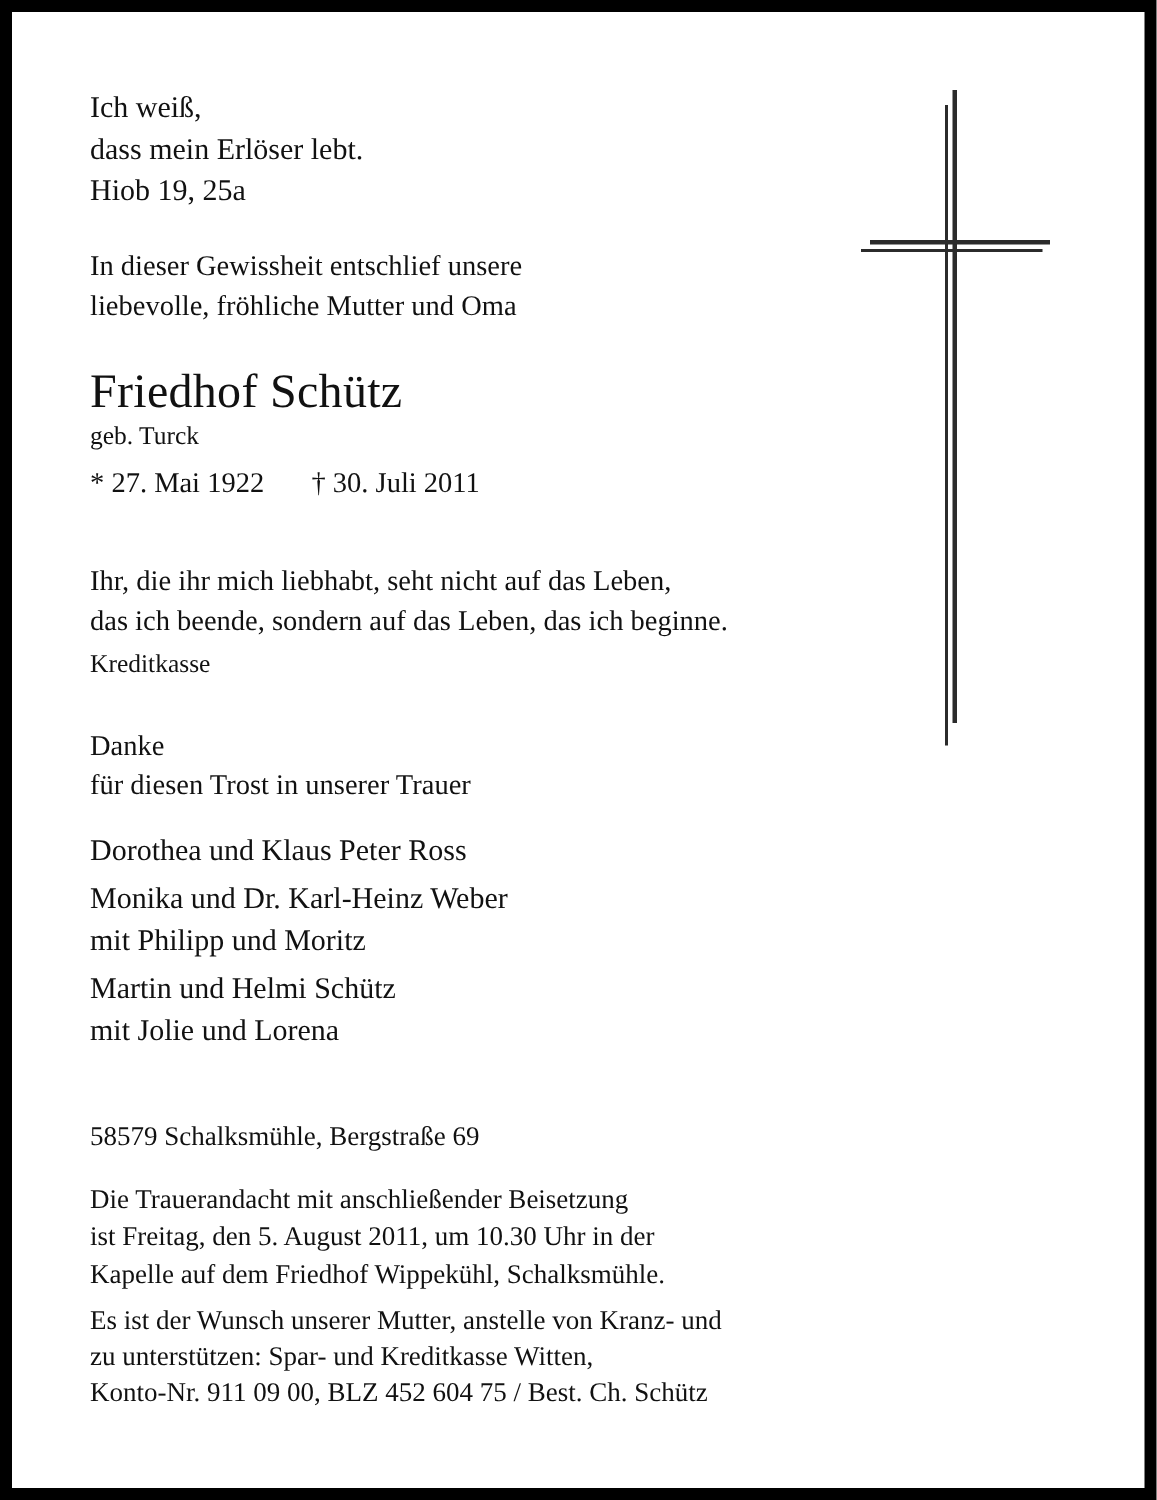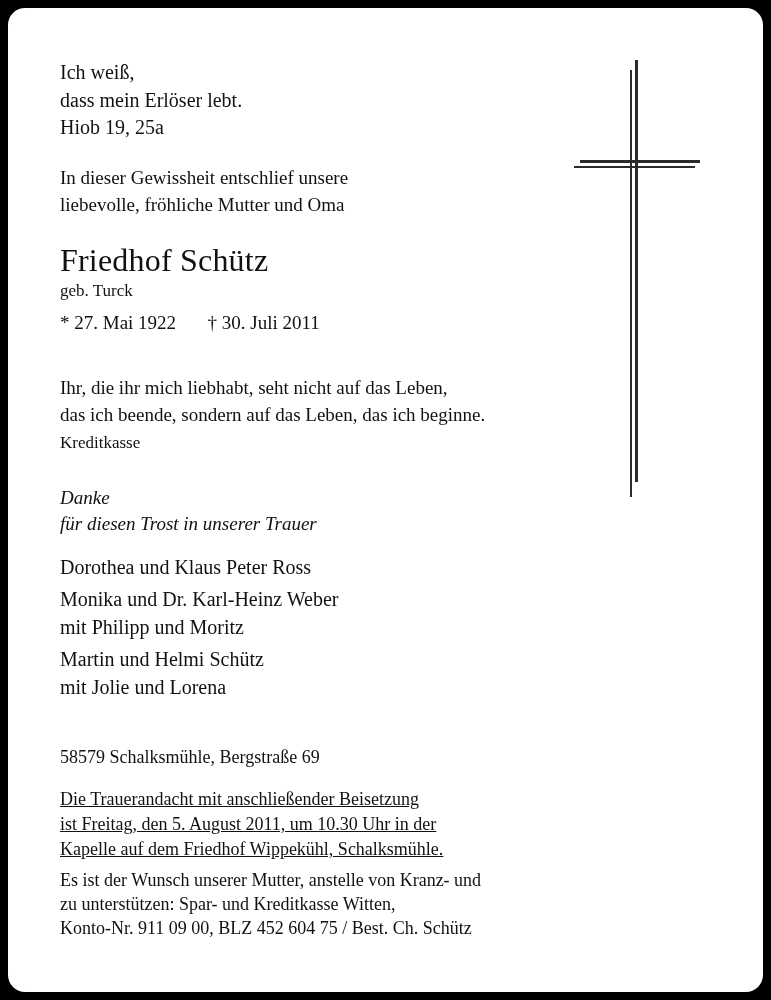--- a/index.html
+++ b/index.html
@@ -23,21 +23,20 @@
     padding: 8px;
   }
 
   #page {
     position: relative;
     width: 100%;
     height: 100%;
     background: #ffffff;
     box-sizing: border-box;
     overflow: hidden;
-    border-radius: 17px;
   }
 
   
   #text-column {
     position: absolute;
     left: 44px;
     top: 0;
     width: 530px;
   }
 
@@ -75,35 +74,35 @@
     margin-top: 8px;
   }
   #deceased-dates .date-gap { display: inline-block; width: 22px; }
 
   
   #quote-block { position: absolute; top: 366px; left: 8px; }
   #quote-block .line { font-size: 19px; line-height: 27px; }
   #quote-author { font-size: 17px; line-height: 25px; display: block; margin-top: 2px; }
 
   
-  #thanks-block { position: absolute; top: 477px; left: 8px; font-style: italic; }
+  #thanks-block { position: absolute; top: 477px; left: 8px; }
   #thanks-block .line { font-size: 19px; line-height: 26px; }
 
   
   #survivors-block { position: absolute; top: 545px; left: 8px; }
   #survivors-block .line { font-size: 20px; line-height: 28px; }
   #survivors-block .group { display: block; margin-bottom: 4px; }
   #survivors-block .group:last-child { margin-bottom: 0; }
 
   
   #address-block { position: absolute; top: 737px; left: 8px; }
   #address-block .line { font-size: 18px; line-height: 25px; }
 
   
-  #service-block { position: absolute; top: 779px; left: 8px; text-decoration: underline; }
+  #service-block { position: absolute; top: 779px; left: 8px; }
   #service-block .line { font-size: 18px; line-height: 25px; }
 
   
   #donation-block { position: absolute; top: 860px; left: 8px; }
   #donation-block .line { font-size: 18px; line-height: 24px; }
 
   
   #cross {
     position: absolute;
     left: 548px;

